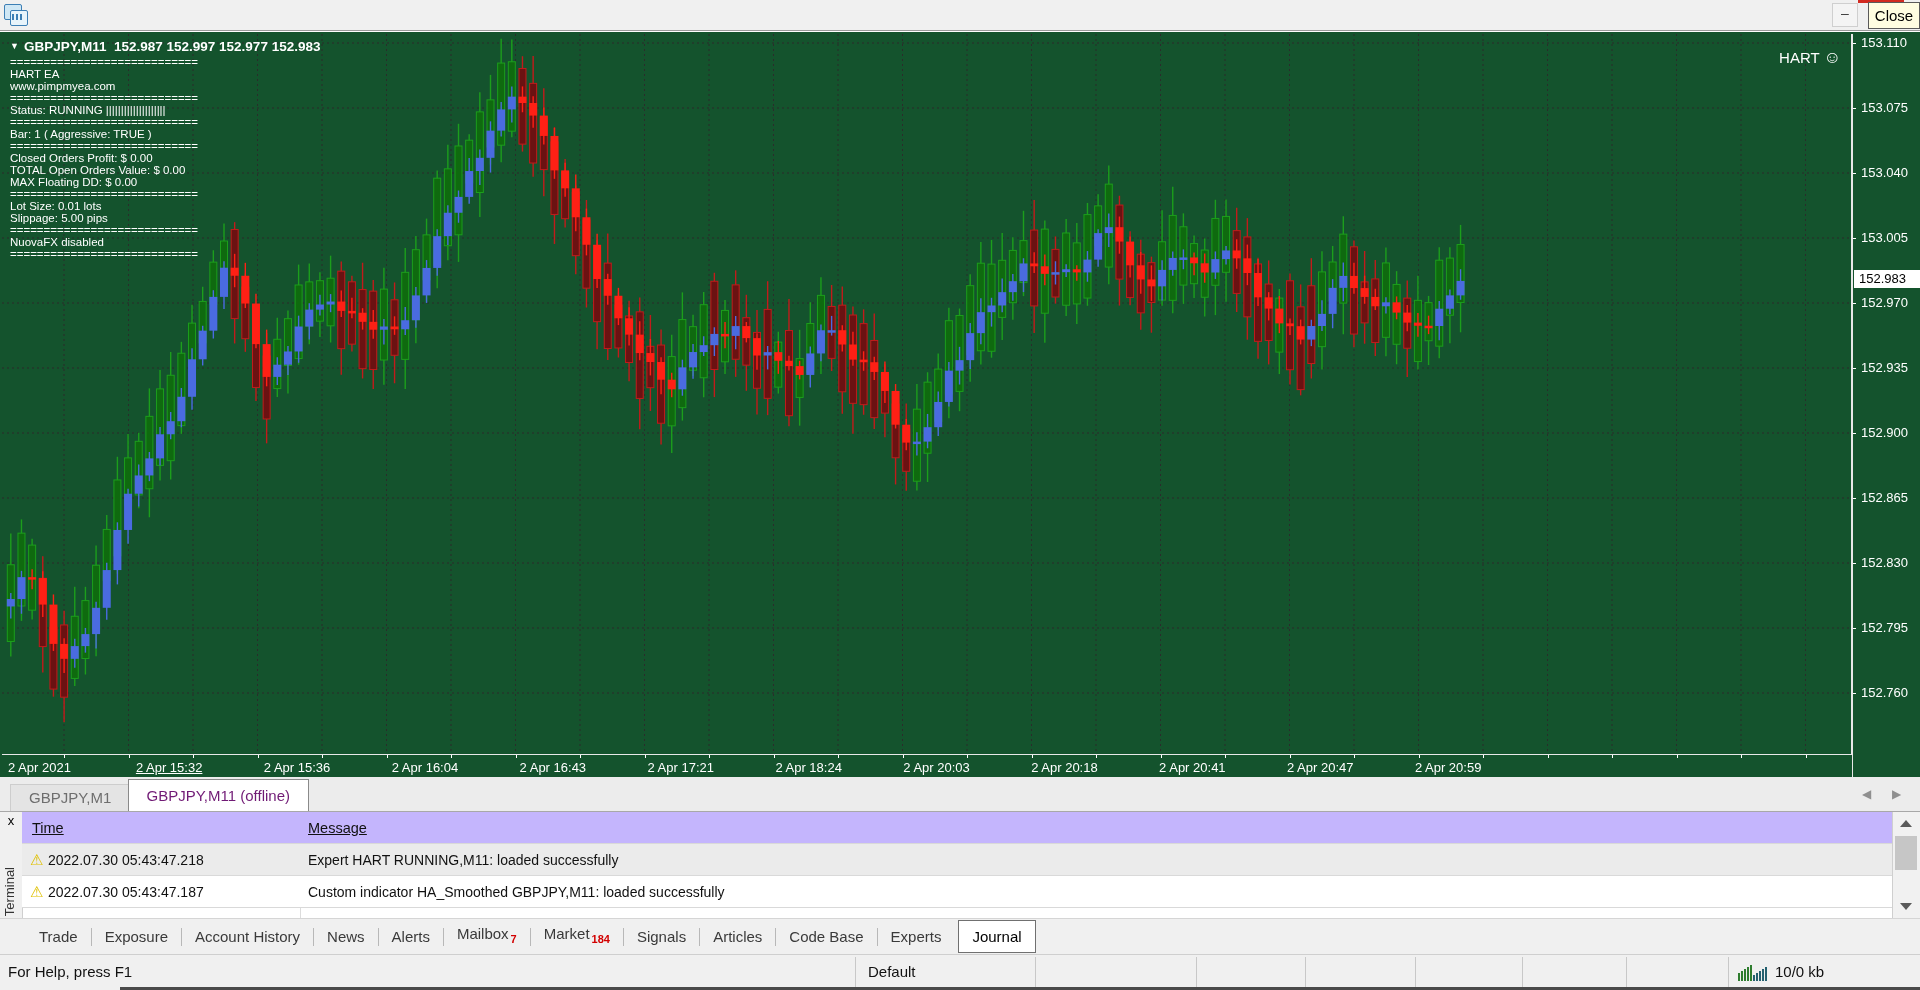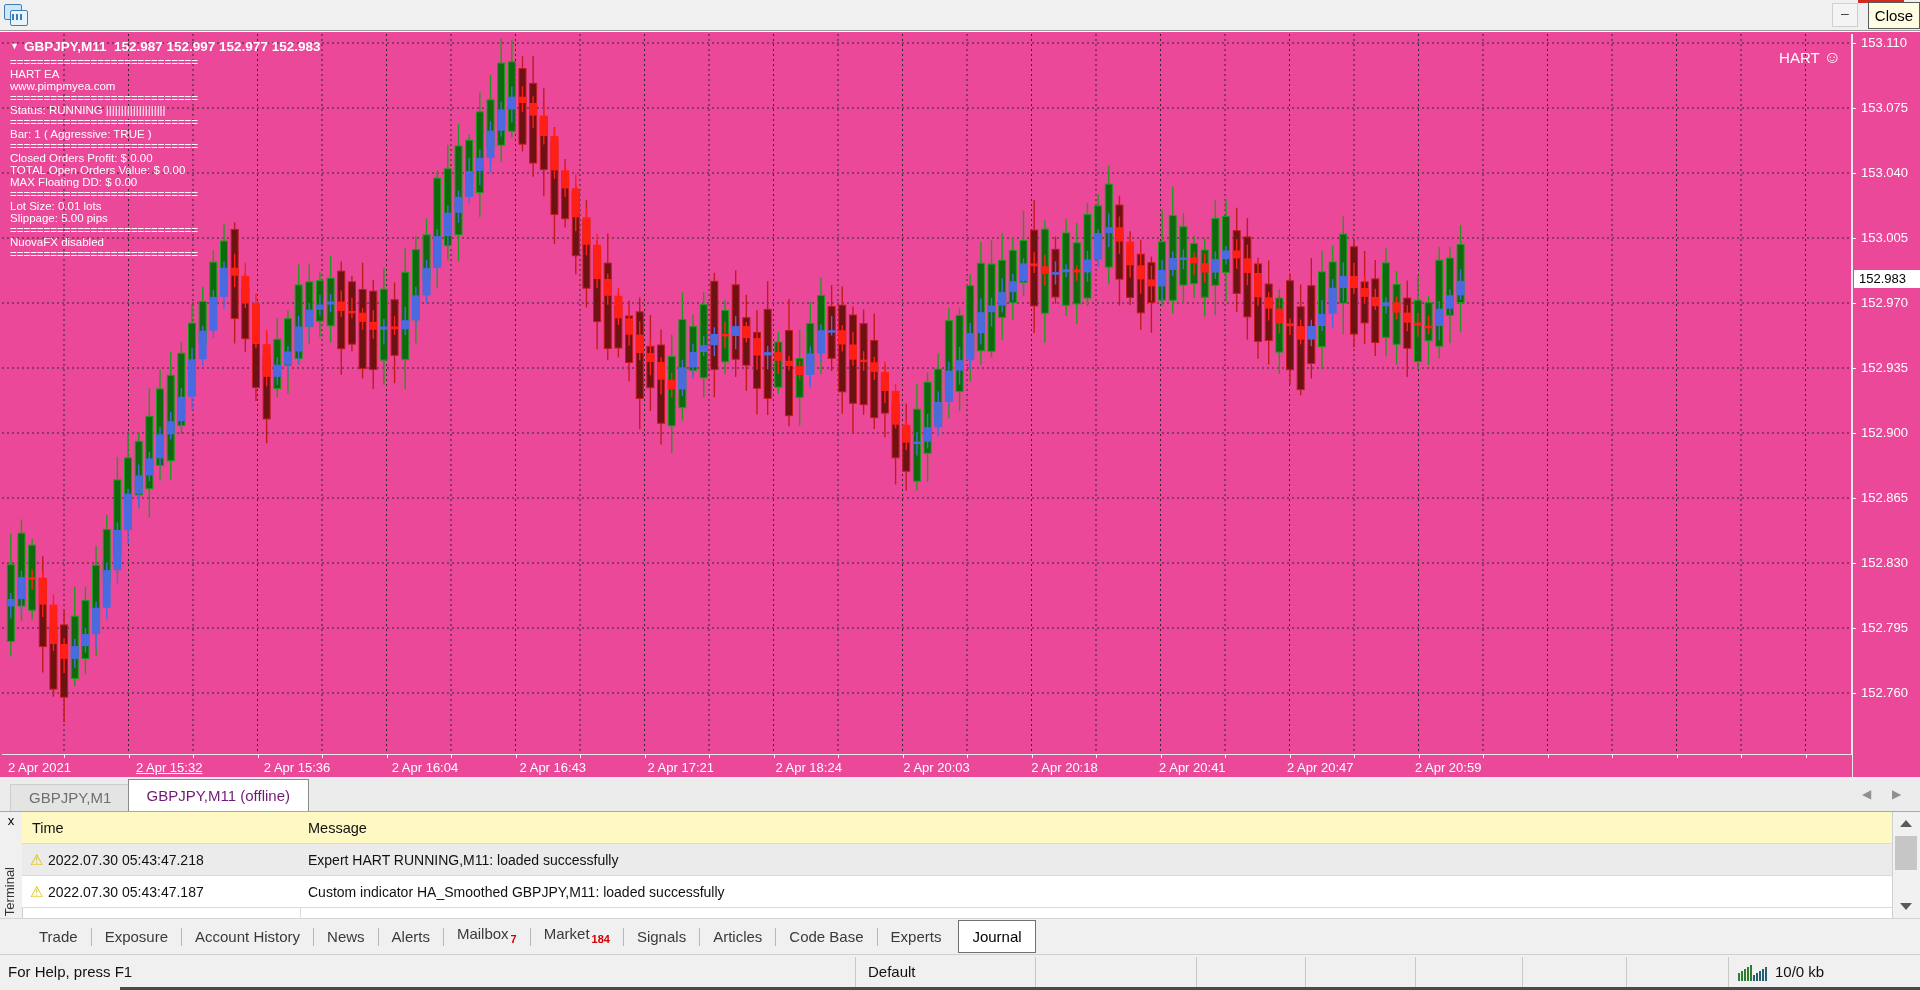--- a/index.html
+++ b/index.html
@@ -17,21 +17,21 @@
   .appicon .bars{position:absolute;left:8px;top:10px;width:10px;height:6px;
            background:repeating-linear-gradient(90deg,#3d7fb5 0 2px,transparent 2px 4px);}
   .menu-item{padding:0 15px;font-size:15px;line-height:30px;cursor:default;}
   .win-min{position:absolute;top:3px;right:62px;width:24px;height:22px;background:#f4f4f4;
            border:1px solid #cfcfcf;text-align:center;font-size:14px;line-height:18px;color:#444;}
   .close-red{position:absolute;top:0;right:16px;width:46px;height:3px;background:#d22a20;}
   .close-tooltip{position:absolute;top:2px;right:0;width:50px;height:25px;background:#fffde1;
            border:1px solid #5a5a5a;font-size:15px;line-height:25px;text-align:center;color:#000;}
 
   
-  .chartwin{position:absolute;top:31px;left:0;width:1920px;height:746px;background:#ec4899;border-top:1px solid #fff;}
+  .chartwin{position:absolute;top:31px;left:0;width:1920px;height:746px;background:#14532d;border-top:1px solid #fff;}
   .plot{position:absolute;left:2px;top:2px;width:1849px;height:720px;
         border-right:1px solid #e8e8e8;border-bottom:1px solid #e8e8e8;}
   .plot svg{position:absolute;left:0;top:0;}
   .chart-title{position:absolute;left:8px;top:5px;color:#fff;font-size:13.5px;font-weight:700;white-space:nowrap;}
   .chart-title .tri{font-size:9px;vertical-align:2px;margin-right:5px;}
   .corner{position:absolute;right:10px;top:14px;color:#fff;font-size:15px;white-space:nowrap;}
   .corner .smiley{font-size:17px;margin-left:4px;}
   .info{position:absolute;left:8px;top:22px;width:214px;color:#fff;font-size:11.5px;line-height:12px;white-space:nowrap;}
   .info .ln{height:12px;}
   .info .ctr{text-align:left;}
@@ -57,21 +57,21 @@
   
   .terminal{position:absolute;top:812px;left:0;width:1920px;height:106px;background:#fff;}
   .tstrip{position:absolute;left:0;top:0;width:22px;height:106px;background:#f0f0f0;border-right:1px solid #cfcfcf;}
   .tclose{position:absolute;left:0;top:1px;width:22px;height:16px;text-align:center;font-size:13px;color:#000;}
   .tvert{position:absolute;left:2px;bottom:2px;writing-mode:vertical-rl;transform:rotate(180deg);
          font-size:13px;color:#333;}
   .jtable{position:absolute;left:22px;top:0;width:1871px;height:106px;}
   .jcol-div{position:absolute;left:278px;top:0;width:1px;height:106px;background:#dcdcdc;}
   .jrow{position:absolute;left:0;width:100%;height:31px;border-bottom:1px solid #d9d9d9;
         display:flex;align-items:center;font-size:14px;}
-  .jhead{top:0;background:#fef9c3;font-size:14.5px;}
+  .jhead{top:0;background:#c4b5fd;font-size:14.5px;text-decoration:underline;}
   .jr1{top:32px;background:#ebebeb;}
   .jr2{top:64px;background:#fff;}
   .jtime-h{padding-left:10px;width:268px;}
   .jwarn{width:18px;margin-left:8px;color:#dfc000;font-size:15px;}
   .jtime{width:252px;}
   .jmsg{padding-left:8px;}
   .vsb{position:absolute;right:0;top:0;width:27px;height:106px;background:#f1f1f1;border-left:1px solid #cfcfcf;}
   .vsb .arr{position:absolute;left:7px;width:0;height:0;border-left:6px solid transparent;border-right:6px solid transparent;}
   .vsb .up{top:8px;border-bottom:7px solid #5a5a5a;}
   .vsb .dn{bottom:8px;border-top:7px solid #5a5a5a;}

